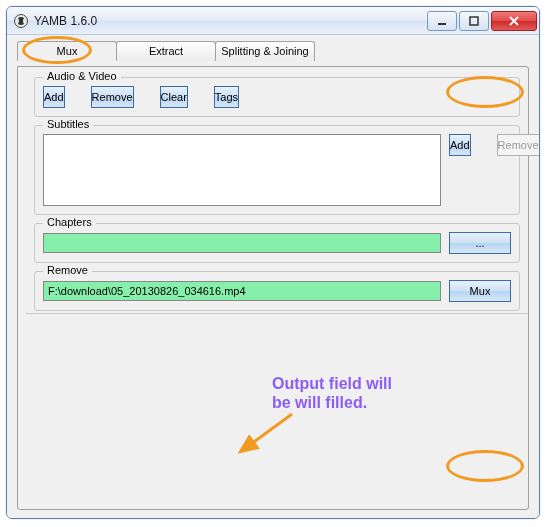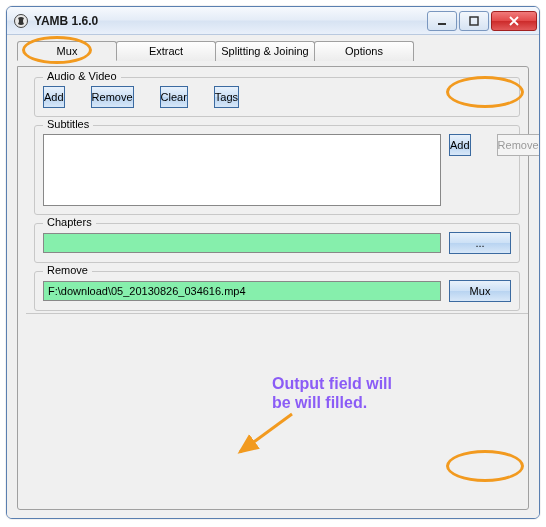--- a/index.html
+++ b/index.html
@@ -24,21 +24,20 @@
     display: flex;
     flex-direction: column;
   }
   .titlebar {
     height: 28px;
     background: linear-gradient(to bottom, #f6f9fd, #e4ecf7 48%, #d7e3f3 52%, #e9f0fa);
     display: flex;
     align-items: center;
     padding: 0 2px 0 6px;
     border-bottom: 1px solid #b9c9df;
-    font-weight: bold;
   }
   .app-icon {
     width: 16px; height: 16px;
     margin-right: 5px;
   }
   .title-text { font-size: 12px; color: #1a1a1a; flex: 1; }
   .winbtns { display: flex; gap: 0; }
   .winbtn {
     width: 30px; height: 20px;
     border: 1px solid #7a97bf;
@@ -217,21 +216,20 @@
           </svg>
       </div>
     </div>
   </div>
 
   <div class="content">
     <div class="tabs">
       <div class="tab active">Mux</div>
       <div class="tab">Extract</div>
       <div class="tab">Splitting &amp; Joining</div>
-      <div class="tab">Options</div>
     </div>
 
     <div class="tab-panel">
 
       <div class="group">
         <span class="group-title">Audio &amp; Video</span>
         <div class="row">
           <div class="btncol">
             <div class="xpbtn">Add</div>
             <div class="xpbtn">Remove</div>

